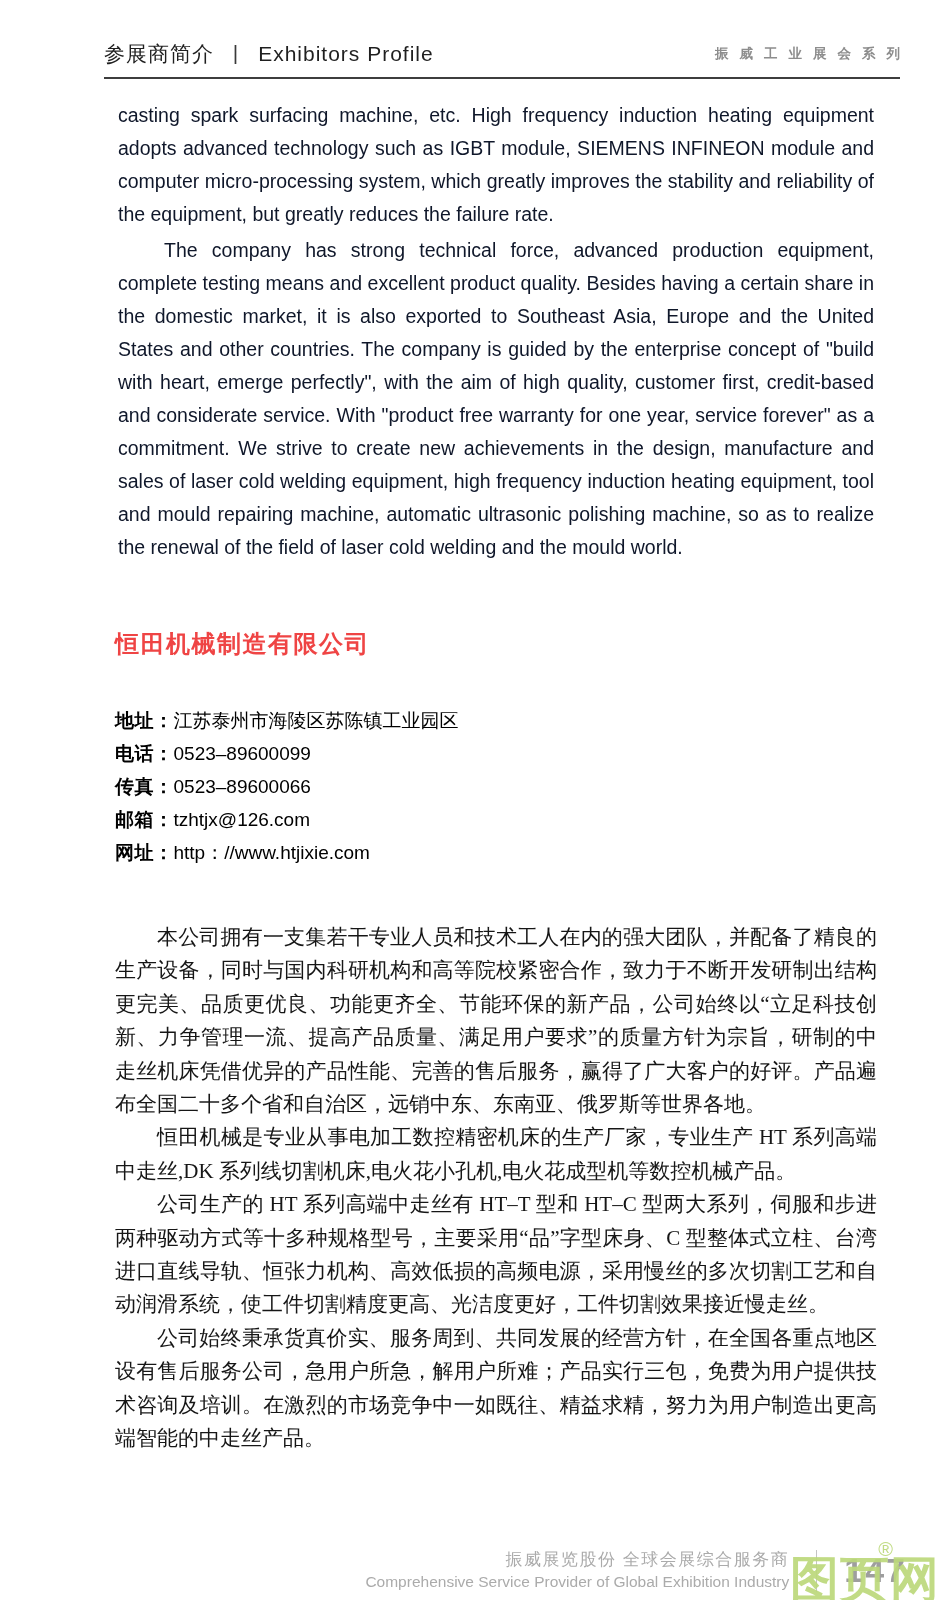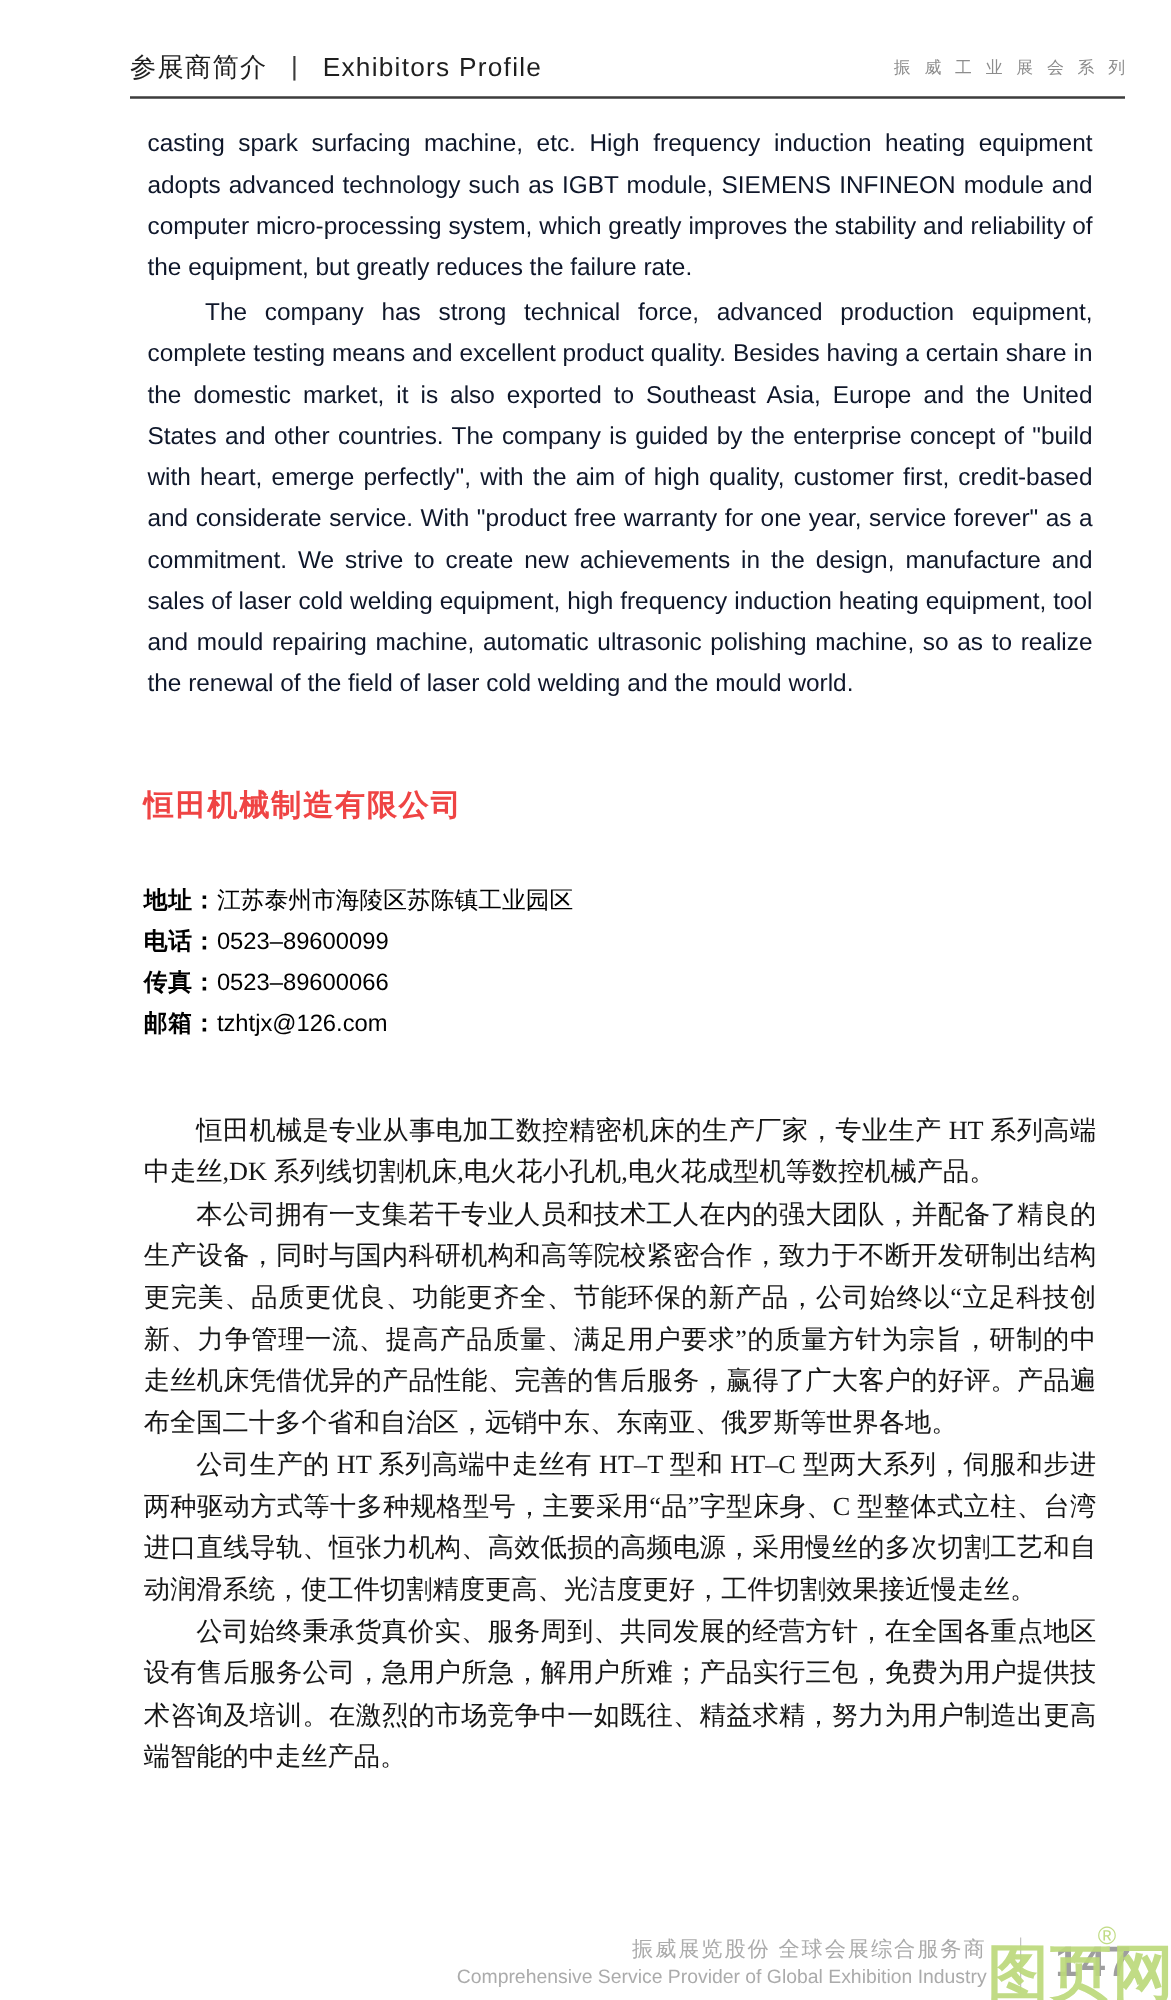--- a/index.html
+++ b/index.html
@@ -36,21 +36,21 @@
   .header-sep {
     display: inline-block;
     margin: 0 12px;
     font-weight: 300;
     color: #3a3a3a;
     transform: translateY(-1px);
   }
   .header-right {
     font-size: 13.5px;
     color: #8d8d8d;
-    font-weight: 400;
+    font-weight: 700;
     letter-spacing: 11px;
     margin-right: -11px;
     padding-bottom: 5px;
     white-space: nowrap;
   }
 
   
   .content {
     position: absolute;
     top: 96px;
@@ -184,25 +184,28 @@
       </div>
       <div class="contact-row">
         <span class="contact-label">电话：</span><span class="contact-value">0523–89600099</span>
       </div>
       <div class="contact-row">
         <span class="contact-label">传真：</span><span class="contact-value">0523–89600066</span>
       </div>
       <div class="contact-row">
         <span class="contact-label">邮箱：</span><span class="contact-value">tzhtjx@126.com</span>
       </div>
+      <div class="contact-row">
+        <span class="contact-label">网址：</span><span class="contact-value">http：//www.htjixie.com</span>
+      </div>
     </div>
 
     <div class="zh-section">
+      <p class="para-zh">本公司拥有一支集若干专业人员和技术工人在内的强大团队，并配备了精良的生产设备，同时与国内科研机构和高等院校紧密合作，致力于不断开发研制出结构更完美、品质更优良、功能更齐全、节能环保的新产品，公司始终以“立足科技创新、力争管理一流、提高产品质量、满足用户要求”的质量方针为宗旨，研制的中走丝机床凭借优异的产品性能、完善的售后服务，赢得了广大客户的好评。产品遍布全国二十多个省和自治区，远销中东、东南亚、俄罗斯等世界各地。</p>
       <p class="para-zh">恒田机械是专业从事电加工数控精密机床的生产厂家，专业生产 HT 系列高端中走丝,DK 系列线切割机床,电火花小孔机,电火花成型机等数控机械产品。</p>
-      <p class="para-zh">本公司拥有一支集若干专业人员和技术工人在内的强大团队，并配备了精良的生产设备，同时与国内科研机构和高等院校紧密合作，致力于不断开发研制出结构更完美、品质更优良、功能更齐全、节能环保的新产品，公司始终以“立足科技创新、力争管理一流、提高产品质量、满足用户要求”的质量方针为宗旨，研制的中走丝机床凭借优异的产品性能、完善的售后服务，赢得了广大客户的好评。产品遍布全国二十多个省和自治区，远销中东、东南亚、俄罗斯等世界各地。</p>
       <p class="para-zh">公司生产的 HT 系列高端中走丝有 HT–T 型和 HT–C 型两大系列，伺服和步进两种驱动方式等十多种规格型号，主要采用“品”字型床身、C 型整体式立柱、台湾进口直线导轨、恒张力机构、高效低损的高频电源，采用慢丝的多次切割工艺和自动润滑系统，使工件切割精度更高、光洁度更好，工件切割效果接近慢走丝。</p>
       <p class="para-zh">公司始终秉承货真价实、服务周到、共同发展的经营方针，在全国各重点地区设有售后服务公司，急用户所急，解用户所难；产品实行三包，免费为用户提供技术咨询及培训。在激烈的市场竞争中一如既往、精益求精，努力为用户制造出更高端智能的中走丝产品。</p>
     </div>
 
   </div>
 
   <div class="footer">
     <div class="footer-row">
       <div class="footer-lines">
         <div class="footer-line-zh">振威展览股份 全球会展综合服务商</div>

